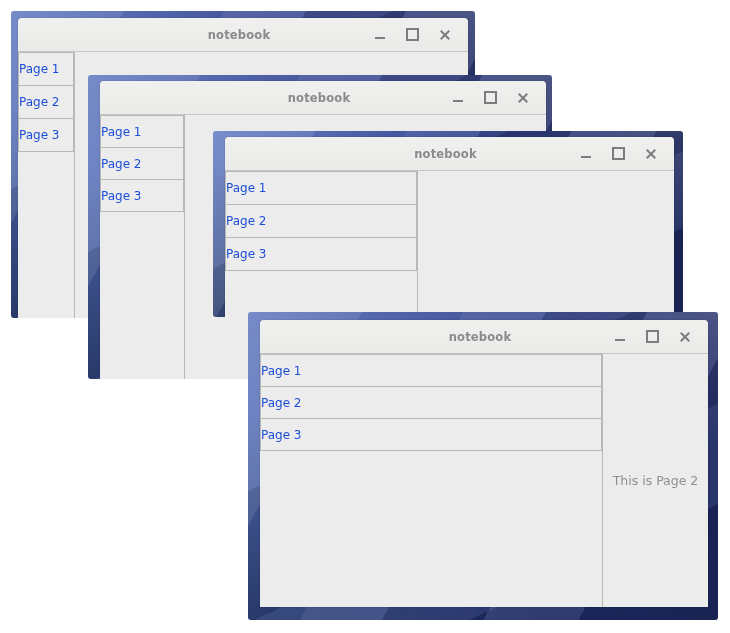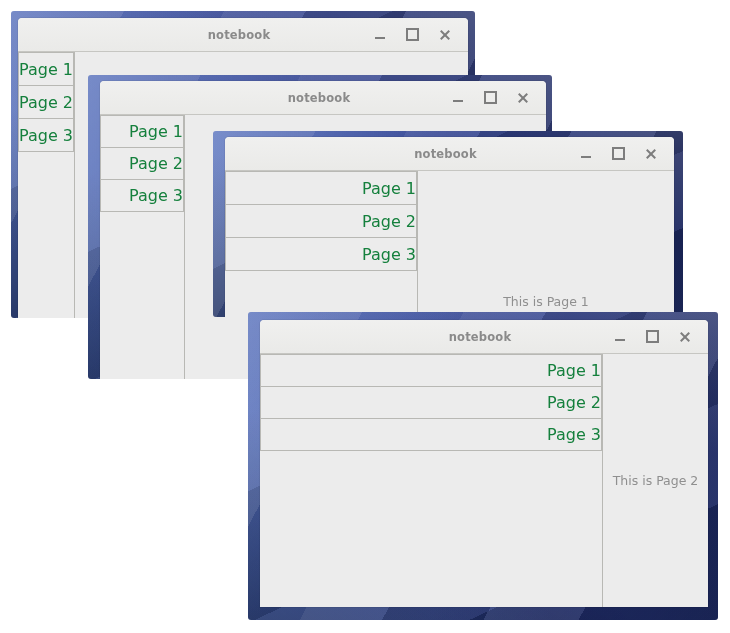--- a/index.html
+++ b/index.html
@@ -137,25 +137,25 @@
     background: #ececec;
     display: flex;
     min-width: 0;
     min-height: 0;
   }
   .tabs.col { flex-direction: column; }
 
   .tab {
     background: #ececec;
     border: 1px solid #b8b8b4;
-    color: #15803d;
-    font-size: 16px;
+    color: #1d4ed8;
+    font-size: 12px;
     display: flex;
     align-items: center;
-    justify-content: flex-end;
+    justify-content: flex-start;
     box-sizing: border-box;
     margin-top: -1px;
   }
   .tab:first-child { margin-top: 0; }
 
   .tab-fill { flex: 1 1 auto; background: #ececec; }
 
   .nb-page {
     background: #ececec;
     display: flex;
@@ -310,23 +310,20 @@
           </div>
           <div class="tab">
             <span>Page 2</span>
           </div>
           <div class="tab">
             <span>Page 3</span>
           </div>
           <div class="tab-fill"></div>
         </div>
         <div class="sep-v"></div>
-        <div class="nb-page" style="flex:1 1 auto;">
-          <span class="ptext">This is Page 1</span>
-        </div>
       </div>
 
     </div>
   </div>
 
   <div class="win-frame" id="frame4">
     <div class="window" id="win4">
 
       <div class="titlebar">
         <div class="title-text">notebook</div>

